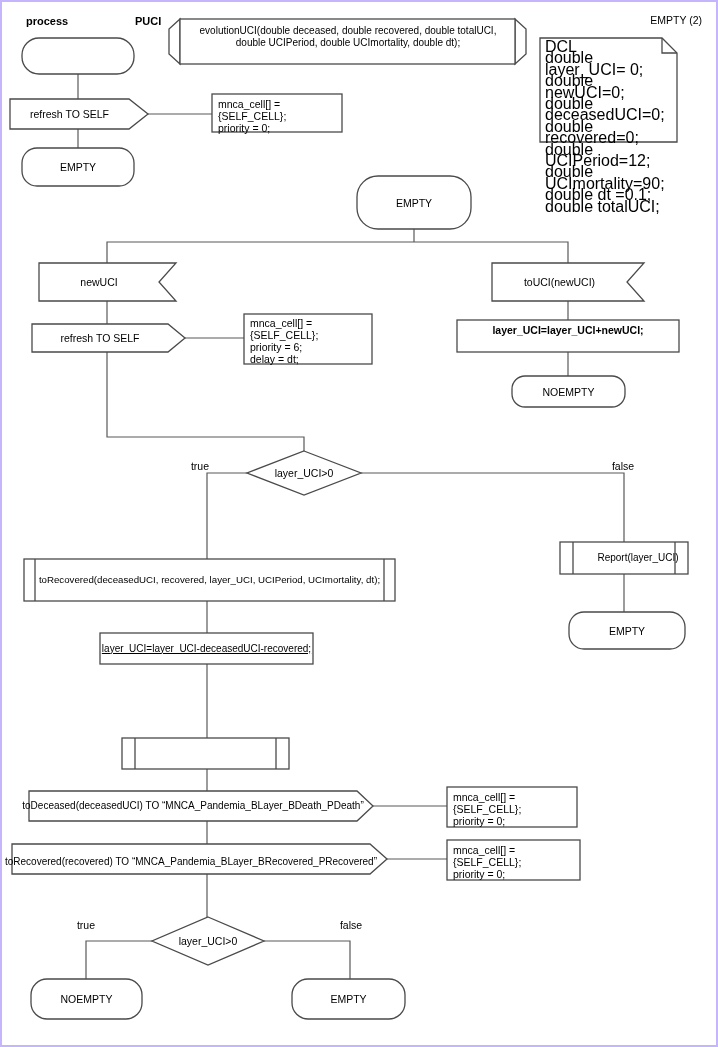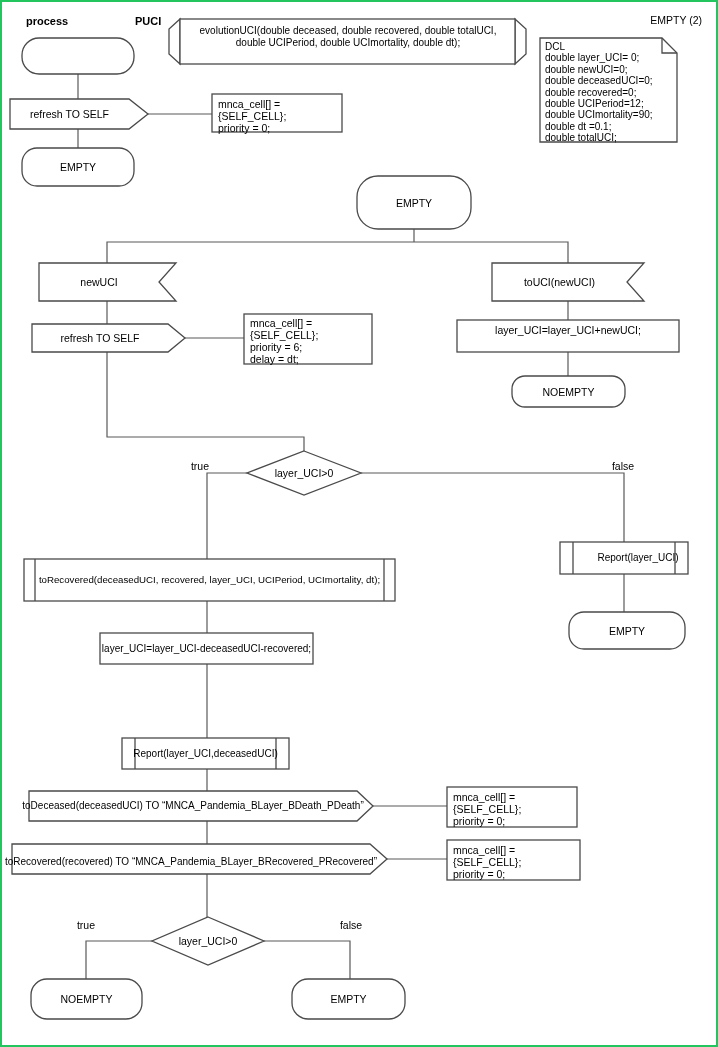--- a/index.html
+++ b/index.html
@@ -1,29 +1,29 @@
 <!DOCTYPE html>
 <html><head>
 <meta charset="utf-8">
 <style>
   html,body{margin:0;padding:0;background:#ffffff;}
   .page{
     position:relative;width:718px;height:1047px;background:#fff;
-    border:2px solid #22c55e;box-sizing:border-box;overflow:hidden;
+    border:2px solid #c4b5fd;box-sizing:border-box;overflow:hidden;
     font-family:"Liberation Sans",sans-serif;color:#000;
   }
   svg.layer{position:absolute;left:0;top:0;width:718px;height:1047px;}
   .lbl{position:absolute;font-size:10.5px;line-height:12px;color:#000;}
   .ctr{display:flex;align-items:center;justify-content:center;text-align:center;white-space:nowrap;}
   .pre{white-space:pre-line;}
   .ctrpre{display:flex;align-items:center;justify-content:center;text-align:center;white-space:pre-line;}
   .bold{font-weight:bold;font-size:11px;}
   .fs10{font-size:10px;}
   .fs97{font-size:9.7px;}
-  .dcl{font-size:10px;line-height:11.4px;}
+  .dcl{font-size:16px;line-height:11.4px;}
 </style>
 </head>
 <body>
 
 <div class="page">
 
   <svg class="layer" viewBox="0 0 718 1047" fill="none" stroke="#4a4a4a" stroke-width="1.3">
 
     <g stroke="#595959" stroke-width="1.2">
       <line x1="76" y1="72" x2="76" y2="97"></line>
@@ -115,30 +115,29 @@
 priority = 0;</div>
   <div class="lbl ctr" style="left:20px;top:146px;width:112px;height:38px;">EMPTY</div>
 
   <div class="lbl ctr" style="left:355px;top:174px;width:114px;height:53px;">EMPTY</div>
   <div class="lbl ctr" style="left:37px;top:261px;width:120px;height:38px;">newUCI</div>
   <div class="lbl ctr" style="left:30px;top:322px;width:136px;height:28px;">refresh TO SELF</div>
   <div class="lbl pre" style="left:248px;top:315px;width:120px;">mnca_cell[] = {SELF_CELL};
 priority = 6;
 delay = dt;</div>
   <div class="lbl ctr" style="left:490px;top:261px;width:135px;height:38px;">toUCI(newUCI)</div>
-  <div class="lbl ctr" style="left:455px;top:318px;width:222px;height:20px;">layer_UCI=layer_UCI+newUCI;</div>
+  <div class="lbl ctr" style="left:455px;top:318px;width:222px;height:20px;font-weight:bold;">layer_UCI=layer_UCI+newUCI;</div>
   <div class="lbl ctr" style="left:510px;top:374px;width:113px;height:31px;">NOEMPTY</div>
 
   <div class="lbl ctr" style="left:245px;top:449px;width:114px;height:44px;">layer_UCI&gt;0</div>
   <div class="lbl ctr" style="left:182px;top:458px;width:32px;">true</div>
   <div class="lbl ctr" style="left:602px;top:458px;width:38px;">false</div>
 
   <div class="lbl ctr fs97" style="left:26px;top:557px;width:363px;height:42px;">toRecovered(deceasedUCI, recovered, layer_UCI, UCIPeriod, UCImortality, dt);</div>
-  <div class="lbl ctr fs10" style="left:98px;top:631px;width:213px;height:31px;">layer_UCI=layer_UCI-deceasedUCI-recovered;</div>
-  <div class="lbl ctr fs10" style="left:120px;top:736px;width:167px;height:31px;">Report(layer_UCI,deceasedUCI)</div>
+  <div class="lbl ctr fs10" style="left:98px;top:631px;width:213px;height:31px;text-decoration:underline;">layer_UCI=layer_UCI-deceasedUCI-recovered;</div>
   <div class="lbl ctr fs10" style="left:27px;top:789px;width:328px;height:30px;">toDeceased(deceasedUCI) TO “MNCA_Pandemia_BLayer_BDeath_PDeath”</div>
   <div class="lbl pre" style="left:451px;top:789px;width:122px;">mnca_cell[] = {SELF_CELL};
 priority = 0;</div>
   <div class="lbl ctr fs10" style="left:10px;top:842px;width:358px;height:36px;">toRecovered(recovered) TO “MNCA_Pandemia_BLayer_BRecovered_PRecovered”</div>
   <div class="lbl pre" style="left:451px;top:842px;width:125px;">mnca_cell[] = {SELF_CELL};
 priority = 0;</div>
 
   <div class="lbl ctr" style="left:150px;top:915px;width:112px;height:48px;">layer_UCI&gt;0</div>
   <div class="lbl ctr" style="left:68px;top:917px;width:32px;">true</div>
   <div class="lbl ctr" style="left:330px;top:917px;width:38px;">false</div>

